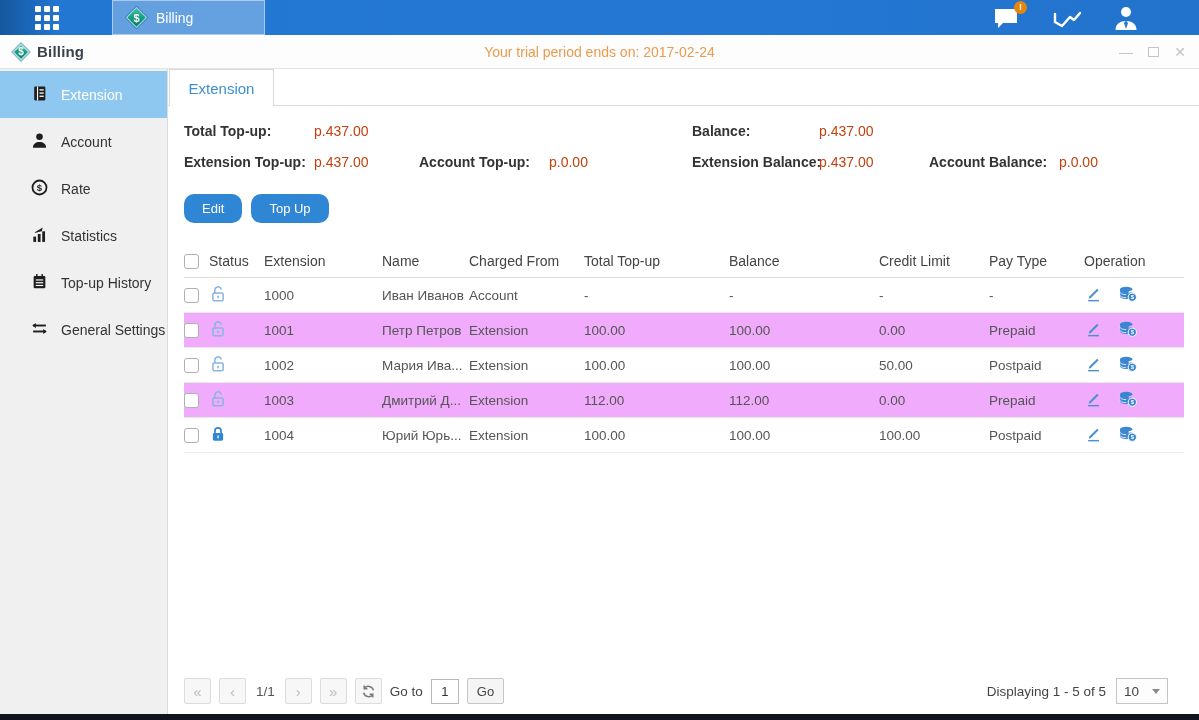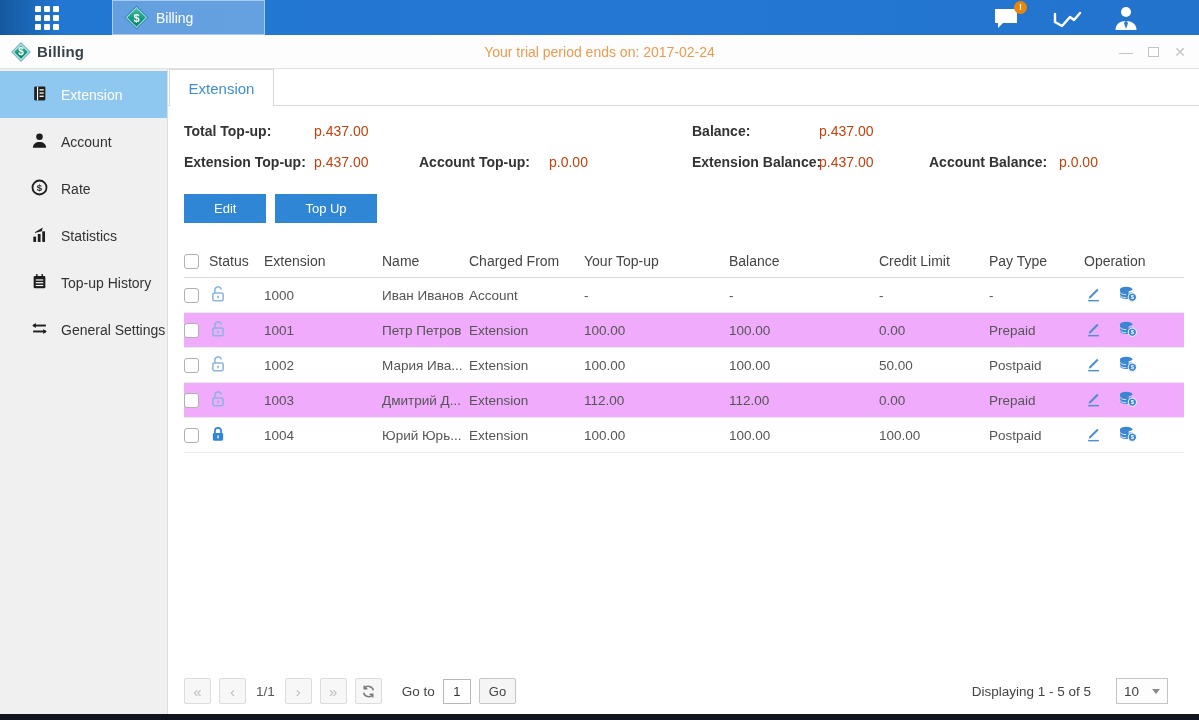--- a/index.html
+++ b/index.html
@@ -46,43 +46,43 @@
   
   .summary { position:relative; height:84px; font-size:14px; }
   .summary .lab { position:absolute; font-weight:bold; color:#333; }
   .summary .val { position:absolute; color:#c2410c; }
   .r1 { top:17px; } .r2 { top:48px; }
   .px16 { left:16px; } .px146 { left:146px; } .px251 { left:251px; } .px381 { left:381px; }
   .px524 { left:524px; } .px651 { left:651px; } .px761 { left:761px; } .px891 { left:891px; }
 
   
   .actions { height:55px; display:flex; gap:9px; padding:4px 0 0 16px; align-items:flex-start; }
-  .btn { background:#2e86d4; color:#fff; border:none; border-radius:0; height:29px; padding:0 30px; font-size:13px; font-family:"Liberation Sans",sans-serif; cursor:pointer; }
+  .btn { background:#2e86d4; color:#fff; border:none; border-radius:10px; height:29px; padding:0 18px; font-size:13px; font-family:"Liberation Sans",sans-serif; cursor:pointer; }
 
   
   .tbl { margin-left:16px; width:1000px; font-size:13.5px; color:#555; }
   .thead { display:flex; align-items:center; height:33px; border-bottom:1px solid #dcdcdc; color:#444; font-size:14px; }
   .trow { display:flex; align-items:center; height:35px; border-bottom:1px solid #ebebeb; }
   .trow.alt { background:#f0abfc; }
   .cell { overflow:hidden; white-space:nowrap; }
   .c0{width:25px; text-align:left;} .c1{width:55px;} .c2{width:118px;} .c3{width:87px;} .c4{width:115px;}
   .c5{width:145px;} .c6{width:150px;} .c7{width:110px;} .c8{width:95px;} .c9{width:100px;}
   .checkbox { display:inline-block; width:15px; height:15px; border:1px solid #b0b0b0; border-radius:3px; background:#fff; vertical-align:middle; cursor:pointer; }
   .opicons { display:inline-flex; gap:16px; align-items:center; }
   .opicons span { cursor:pointer; display:inline-flex; }
 
   
   .pager { position:absolute; left:16px; right:14px; bottom:10px; display:flex; align-items:center; gap:8px; font-size:13.5px; color:#555; }
   .pbtn { width:27px; height:26px; background:#f7f7f7; border:1px solid #dcdcdc; border-radius:2px; display:flex; align-items:center; justify-content:center; color:#bcbcbc; font-size:15px; cursor:pointer; }
   .page-ind { margin:0 2px; color:#555; }
-  .goto-label { margin-left:12px; color:#444; }
+  .goto-label { margin-left:0; color:#444; }
   .goto-input { width:28px; height:25px; border:1px solid #b8b8b8; text-align:center; font-size:13px; font-family:"Liberation Sans",sans-serif; color:#333; }
   .go-btn { height:26px; padding:0 9px; background:#f5f5f5; border:1px solid #c6c6c6; border-radius:2px; font-size:13px; color:#444; font-family:"Liberation Sans",sans-serif; cursor:pointer; }
   .pager-right { margin-left:auto; display:flex; align-items:center; gap:10px; padding-right:17px; color:#444; }
-  .select { width:52px; height:26px; border:1px solid #c4c4c4; background:#fdfdfd; display:flex; align-items:center; padding:0 7px; gap:auto; cursor:pointer; position:relative; color:#444;margin-left:15px; }
+  .select { width:52px; height:26px; border:1px solid #c4c4c4; background:#fdfdfd; display:flex; align-items:center; padding:0 7px; gap:auto; cursor:pointer; position:relative; color:#444; }
   .select .caret { position:absolute; right:7px; width:0; height:0; border-left:4px solid transparent; border-right:4px solid transparent; border-top:5px solid #8a8a8a; }
 
   .bottom-strip { height:6px; background:#10141d; }
 </style>
 </head>
 <body>
 
 <div class="taskbar">
   <div class="grid-icon">
     <i></i>
@@ -219,21 +219,21 @@
       <button class="btn">Top Up</button>
     </div>
 
     <div class="tbl">
       <div class="thead" id="thead">
           <div class="cell c0"><span class="checkbox"></span></div>
           <div class="cell c1">Status</div>
           <div class="cell c2">Extension</div>
           <div class="cell c3">Name</div>
           <div class="cell c4">Charged From</div>
-          <div class="cell c5">Your Top-up</div>
+          <div class="cell c5">Total Top-up</div>
           <div class="cell c6">Balance</div>
           <div class="cell c7">Credit Limit</div>
           <div class="cell c8">Pay Type</div>
           <div class="cell c9">Operation</div>
         </div>
       <div id="tbody">
           <div class="trow">
             <div class="cell c0"><span class="checkbox"></span></div>
             <div class="cell c1"><span><svg width="18" height="18" viewBox="0 0 20 20">
                   <path d="M6.5 9 V5.6 a3.6 3.6 0 0 1 7-1.1" fill="none" stroke="#8ab5e2" stroke-width="1.7" stroke-linecap="round"></path>

